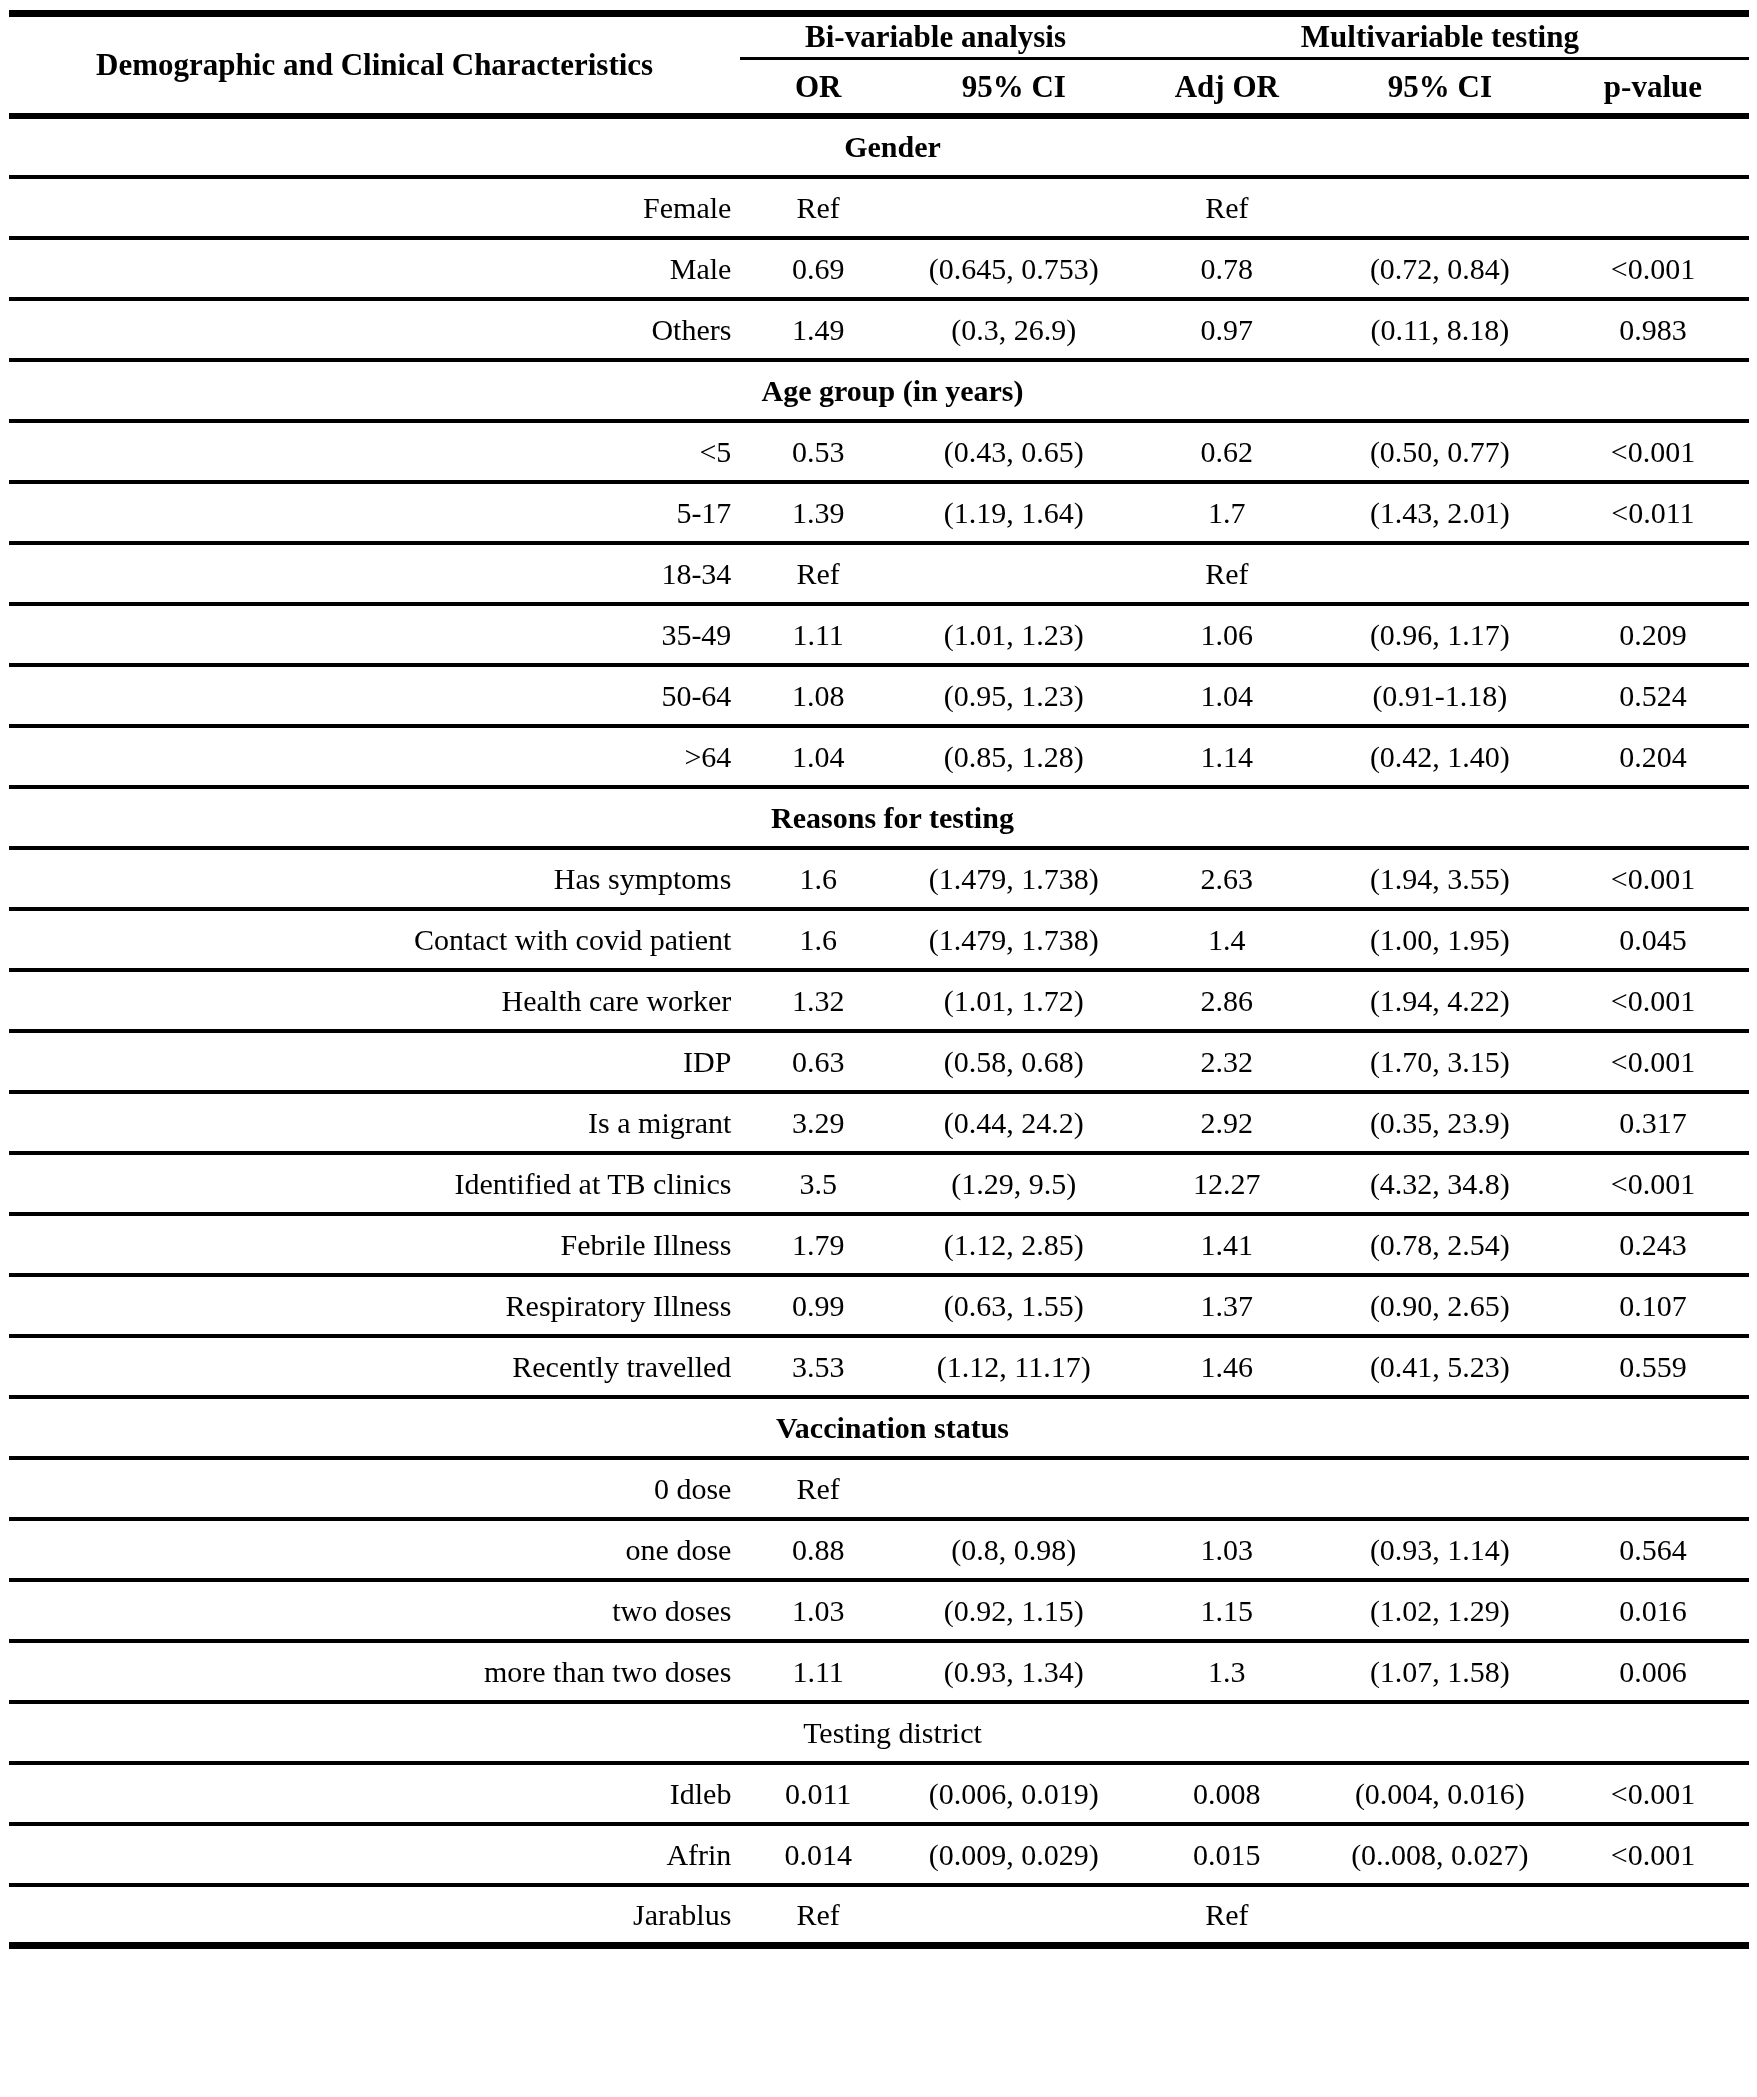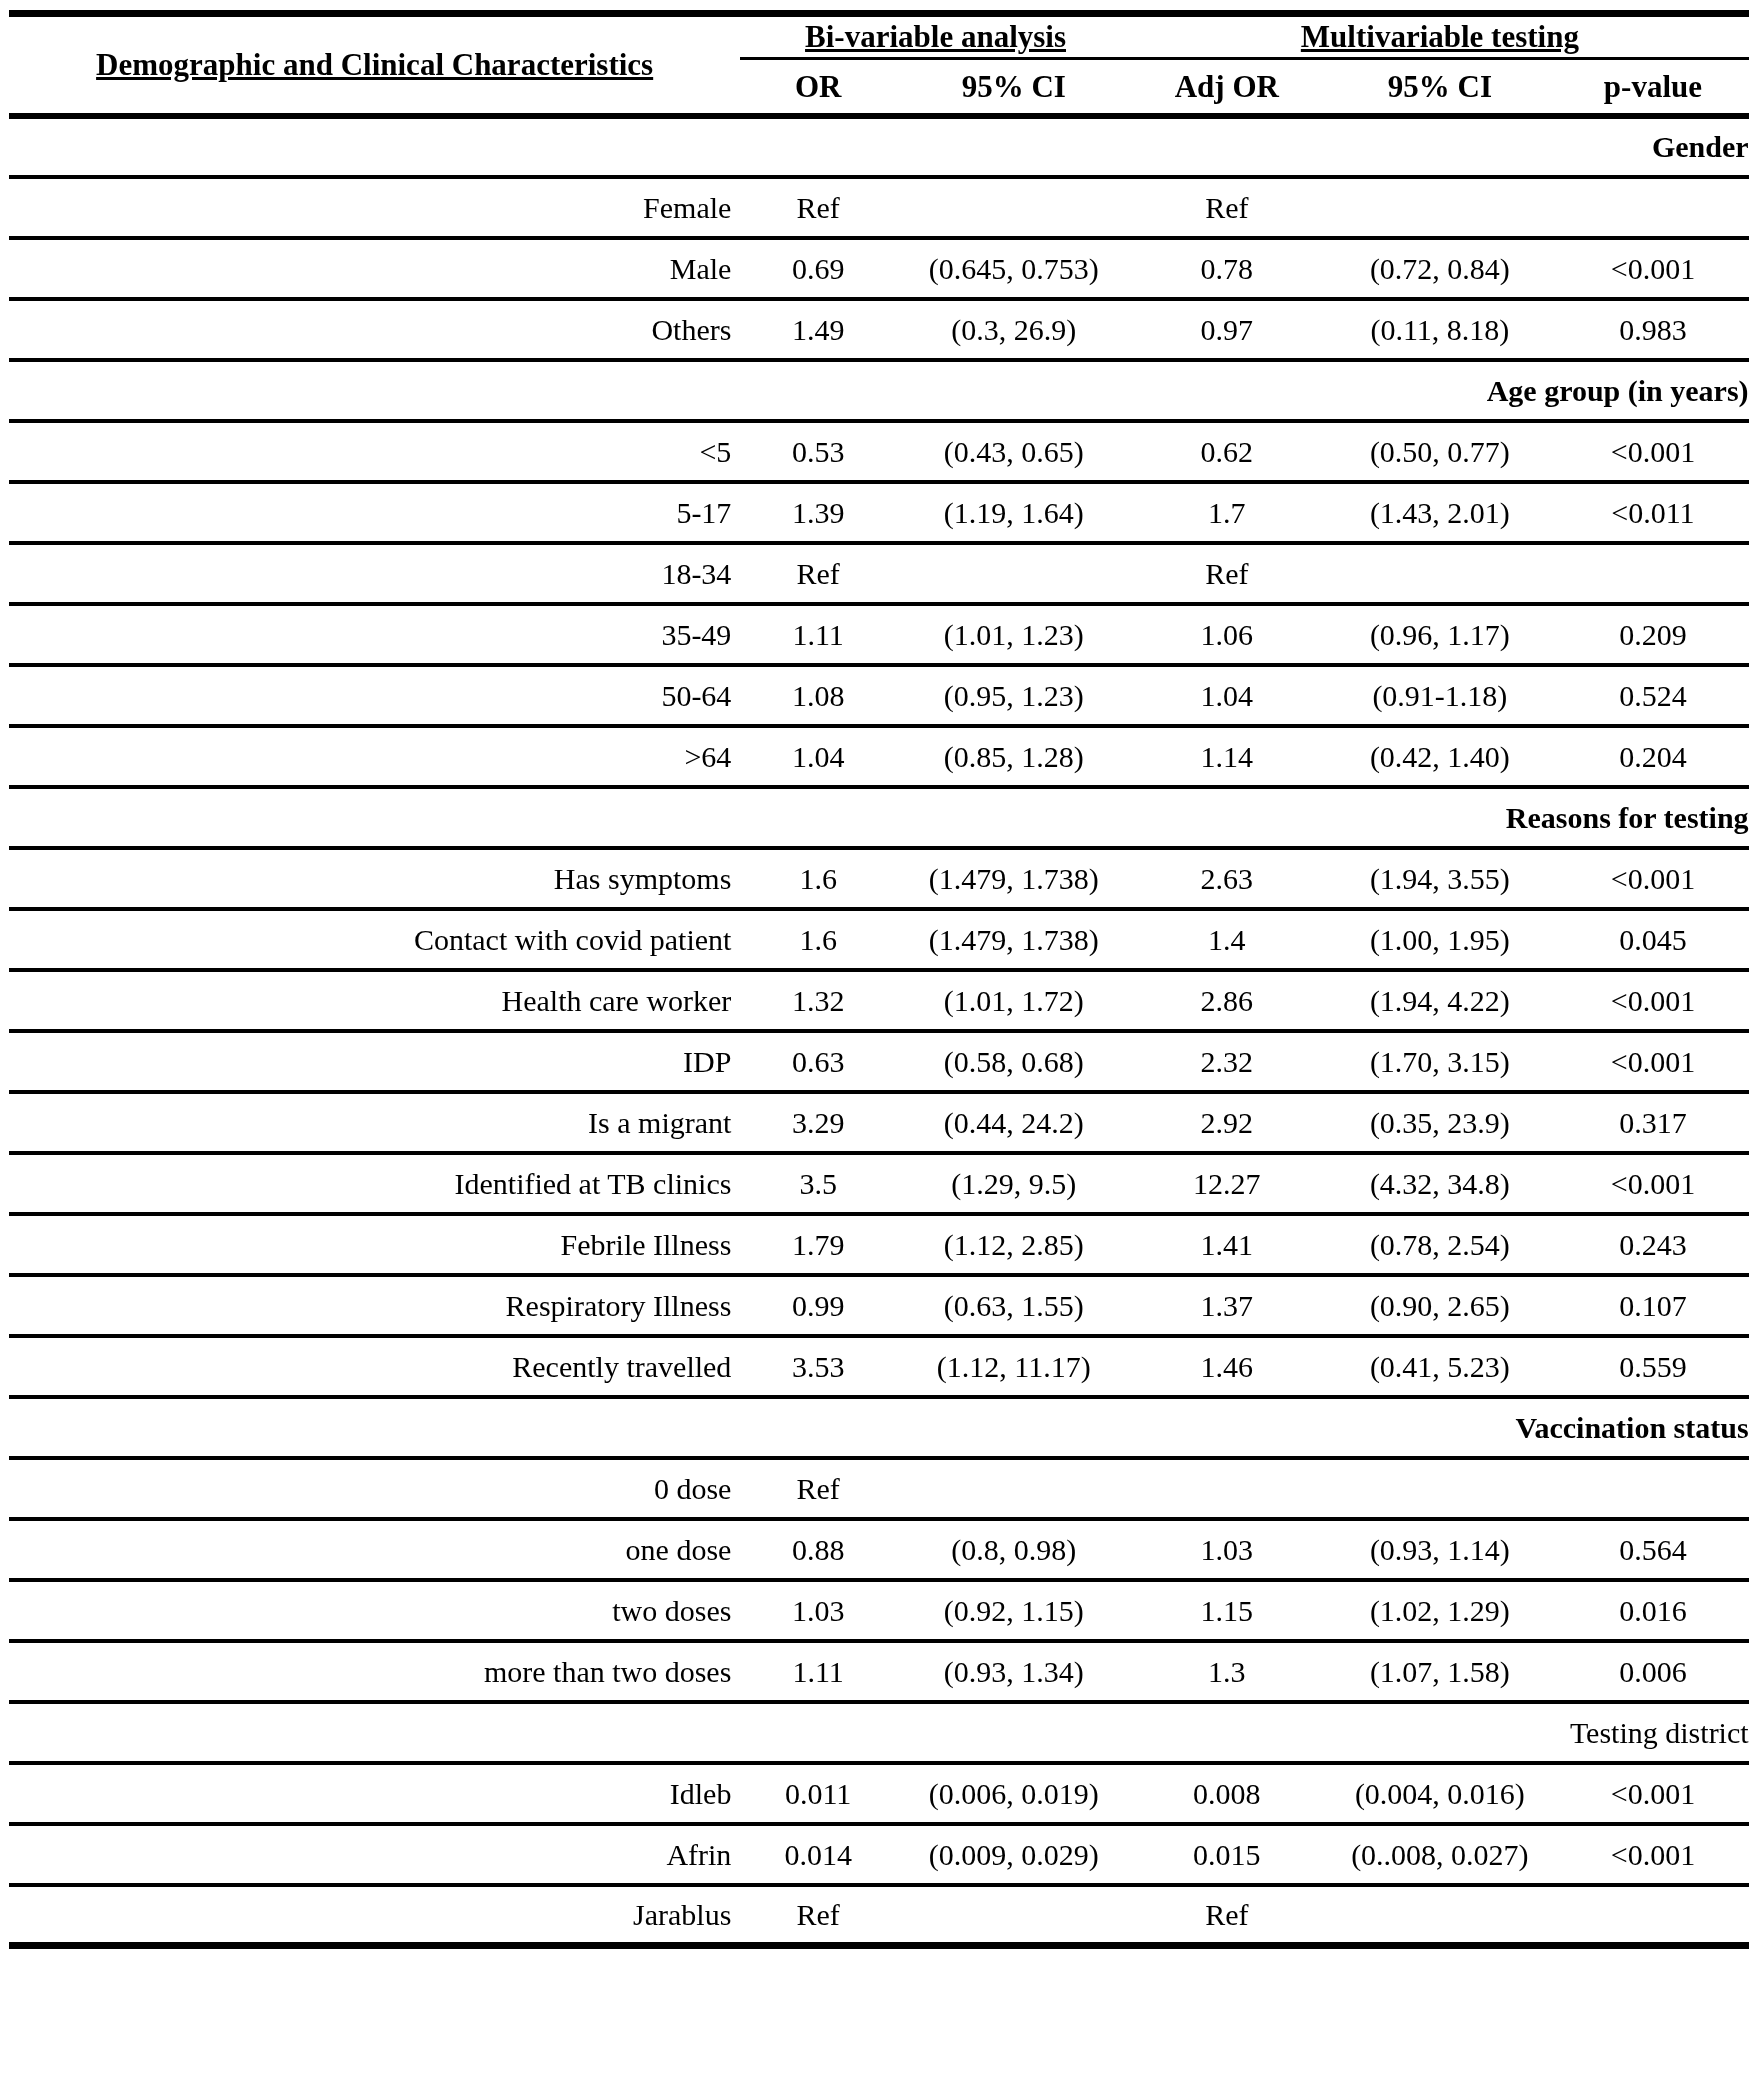--- a/index.html
+++ b/index.html
@@ -22,21 +22,21 @@
     color: #000000;
     border-top: 7px solid #000000;
   }
   col.c-label  { width: 42%;   }
   col.c-or     { width: 9%;    }
   col.c-ci1    { width: 13.5%; }
   col.c-adjor  { width: 11%;   }
   col.c-ci2    { width: 13.5%; }
   col.c-p      { width: 11%;   }
 
-  thead tr.head-row-1 { height: 45px; text-decoration: underline; }
+  thead tr.head-row-1 { height: 45px; }
   thead tr.head-row-2 { height: 57px; }
 
   th {
     font-weight: bold;
     font-size: 31px;
     padding: 0;
     vertical-align: middle;
     text-align: center;
     line-height: 1.1;
   }
@@ -61,21 +61,21 @@
     white-space: nowrap;
   }
   tbody tr:last-child td { border-bottom: 7.5px solid #000000; }
 
   td.rowlabel {
     text-align: right;
     padding-right: 8.5px;
   }
   td.num { text-align: center; }
   td.section {
-    text-align: right;
+    text-align: center;
     padding-left: 27px;
     font-weight: bold;
   }
   td.section.regular { font-weight: normal; }
 </style>
 </head>
 <body>
 
 <div class="page">
   <table class="stat-table">

